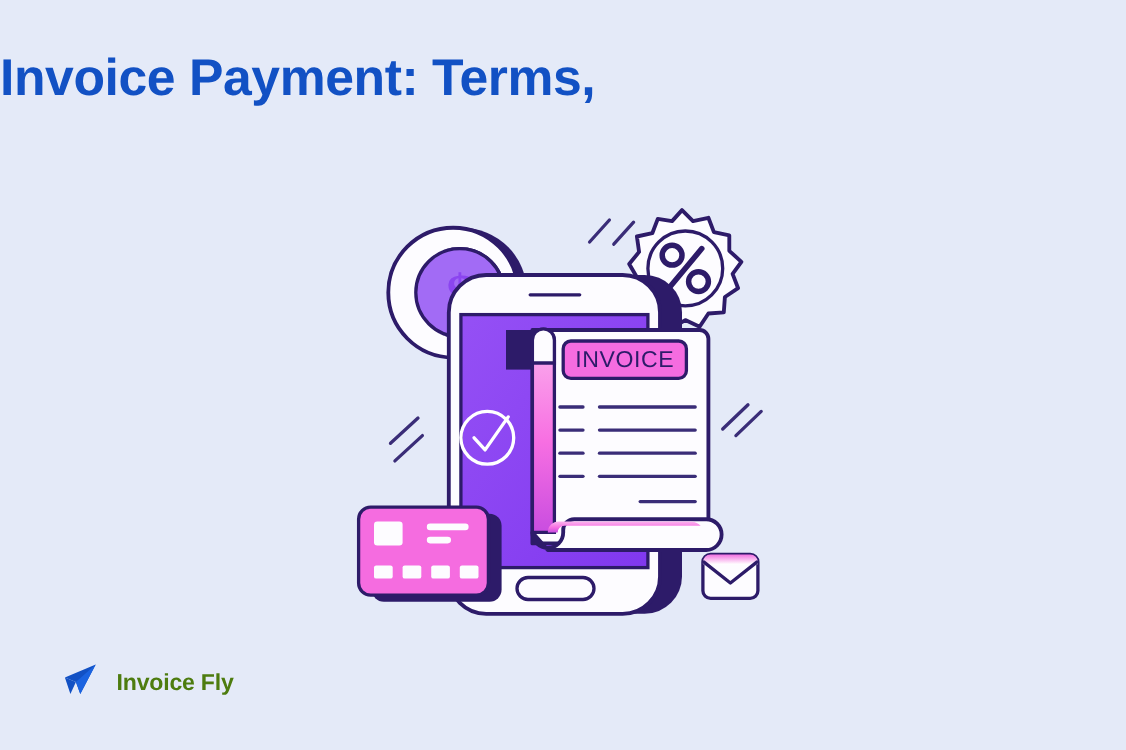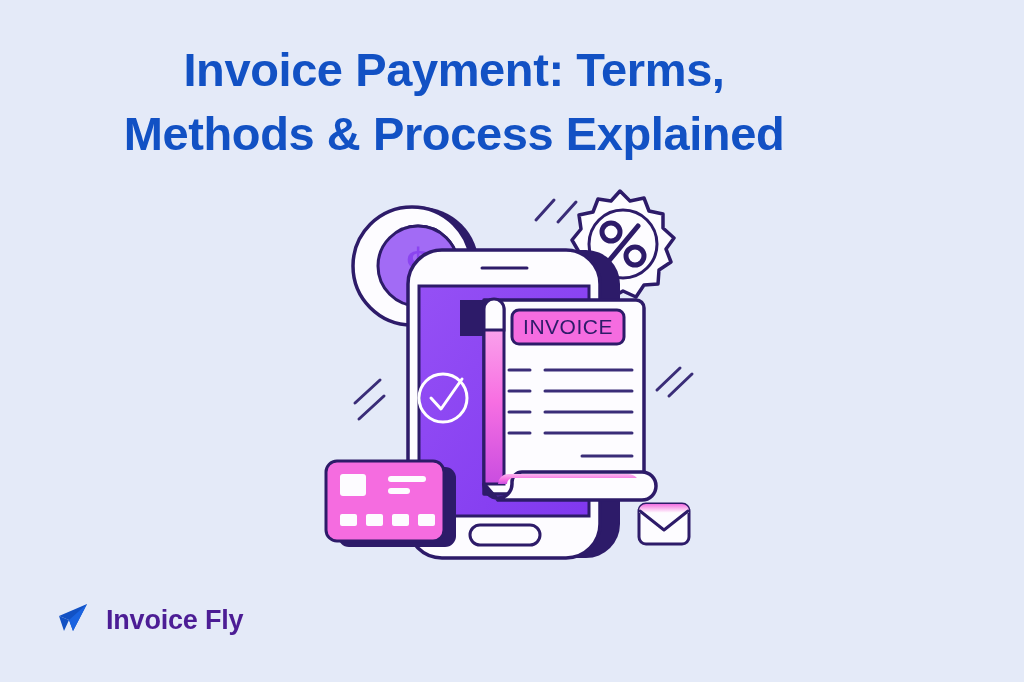--- a/index.html
+++ b/index.html
@@ -20,21 +20,20 @@
     background: #e4eaf8;
     box-sizing: border-box;
   }
 
   
   .title-block {
     position: absolute;
     top: 38px;
     left: 0;
     width: 908px;
-    text-align: center;
   }
   .title-line {
     display: block;
     color: #1251c4;
     font-family: "Liberation Sans", sans-serif;
     font-weight: bold;
     font-size: 47px;
     line-height: 64px;
     letter-spacing: -0.4px;
     white-space: nowrap;
@@ -44,24 +43,24 @@
   .logo-block {
     position: absolute;
     left: 52px;
     bottom: 42px;
     display: flex;
     align-items: center;
     gap: 14px;
   }
   .logo-mark { width: 40px; height: 40px; display: block; }
   .logo-text {
-    color: #4c1d95;
+    color: #4d7c0f;
     font-family: "Liberation Sans", sans-serif;
     font-weight: bold;
-    font-size: 27px;
+    font-size: 21px;
     letter-spacing: -0.2px;
     line-height: 1;
   }
 
   
   .illustration {
     position: absolute;
     left: 312px;
     top: 184px;
     width: 400px;
@@ -69,21 +68,20 @@
   }
   .illustration svg { display: block; width: 400px; height: 390px; }
 </style>
 </head>
 <body>
 
 <div class="hero">
 
   <div class="title-block">
     <span class="title-line">Invoice Payment: Terms,</span>
-    <span class="title-line">Methods &amp; Process Explained</span>
   </div>
 
   <div class="illustration">
     <svg viewBox="0 0 400 390" xmlns="http://www.w3.org/2000/svg">
       <defs>
         <linearGradient id="gPinkEdge" x1="0" y1="0" x2="0" y2="1">
           <stop offset="0%" stop-color="#fbb5ef"></stop>
           <stop offset="55%" stop-color="#f76fe2"></stop>
           <stop offset="100%" stop-color="#c94de0"></stop>
         </linearGradient>

